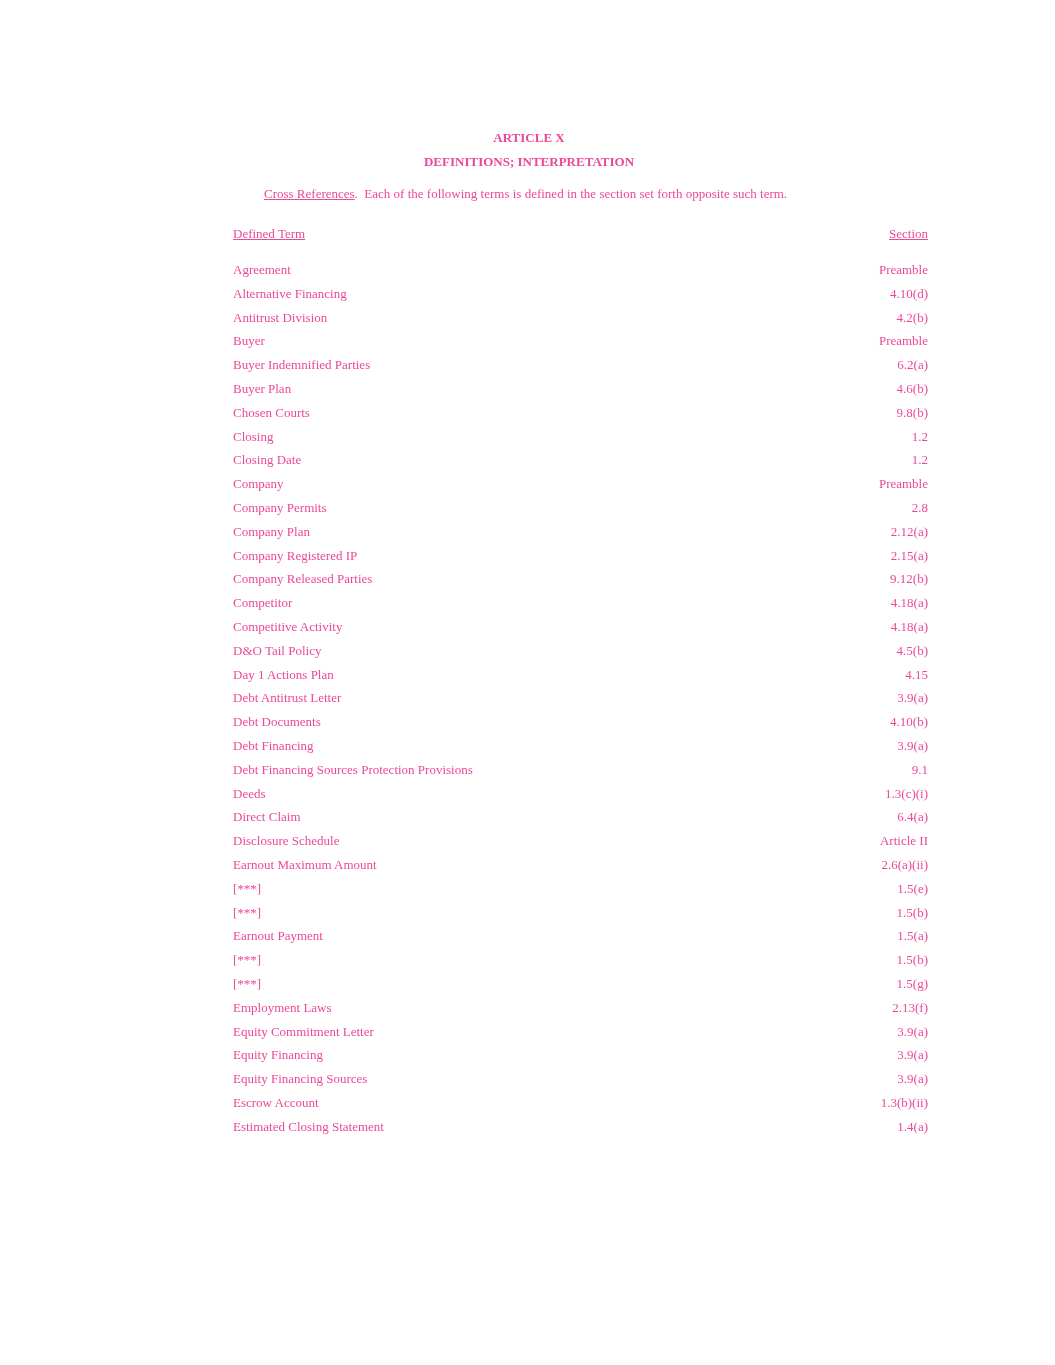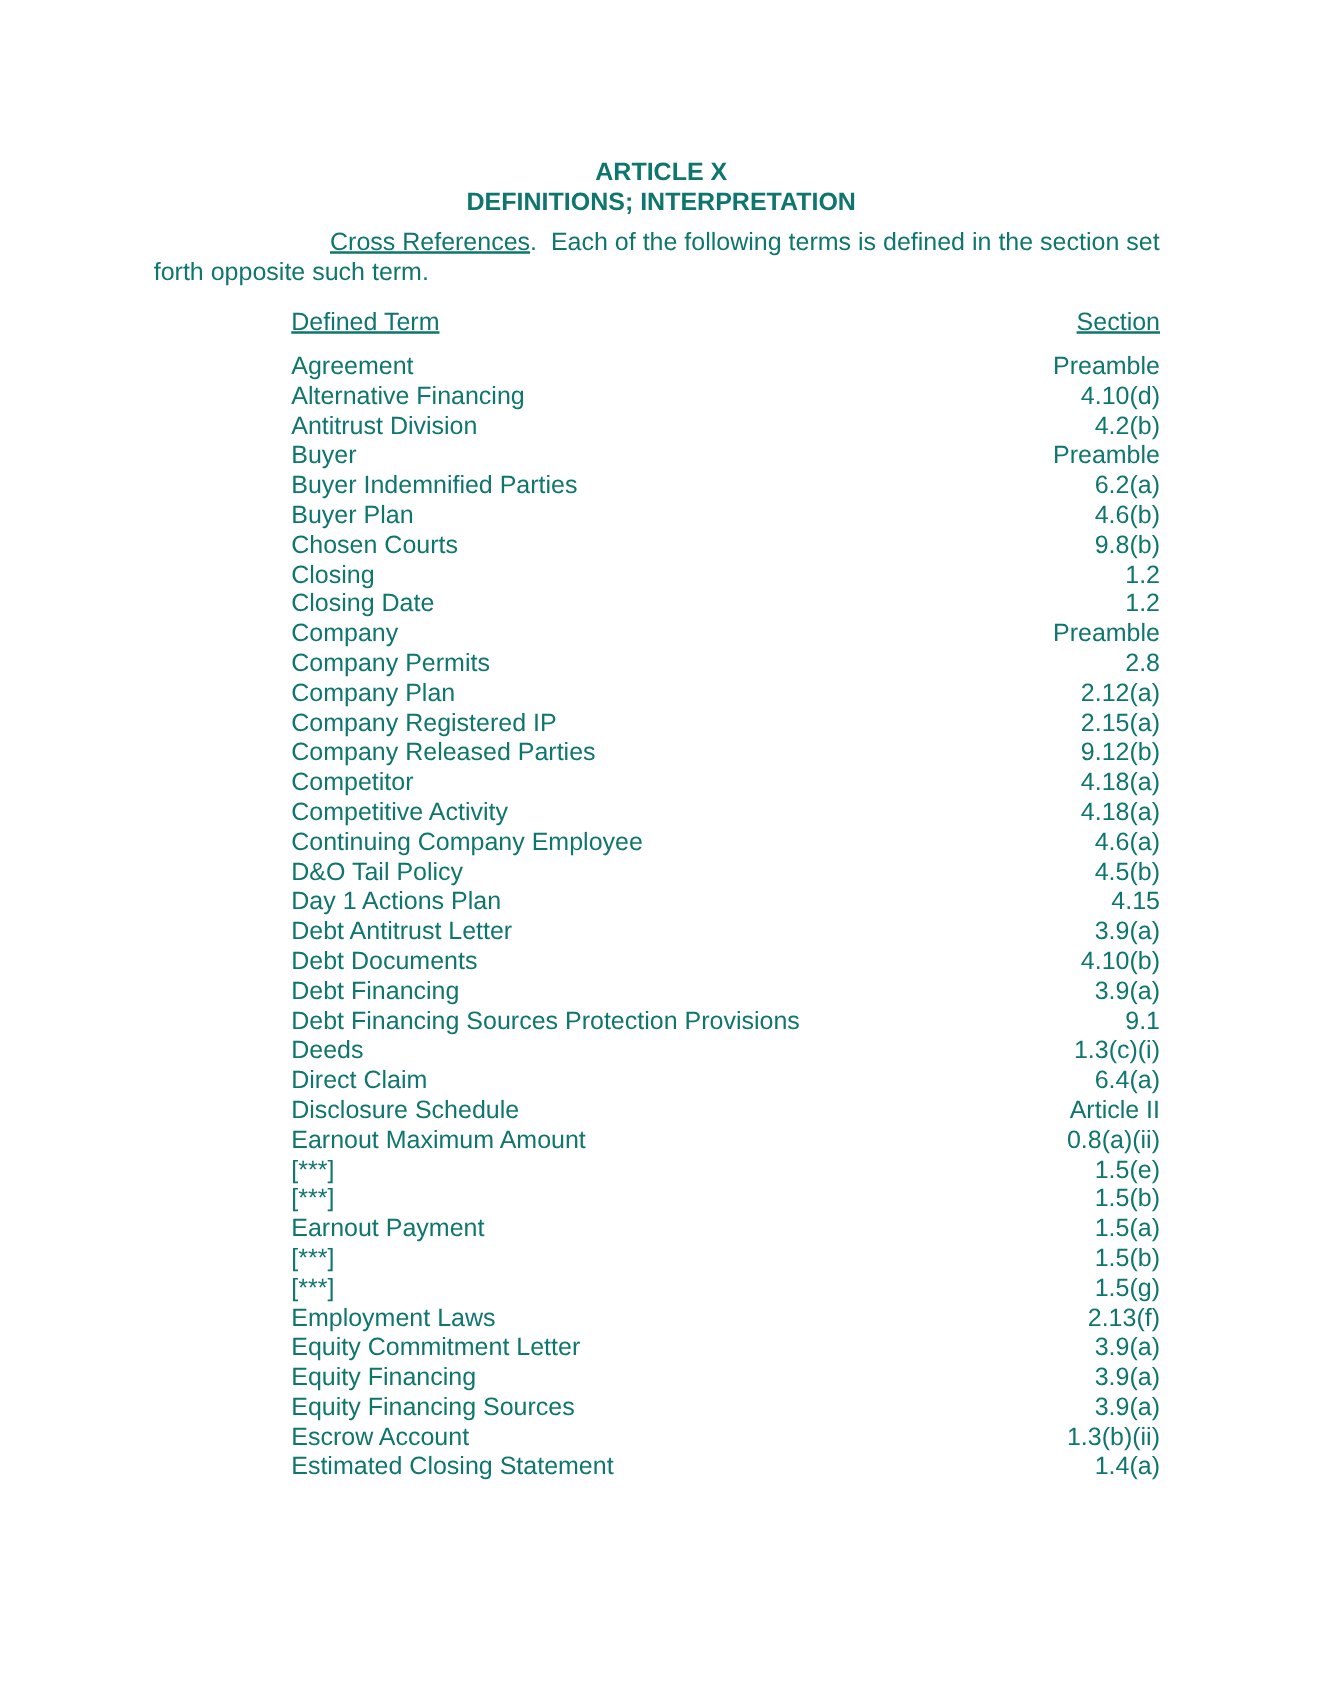--- a/index.html
+++ b/index.html
@@ -6,23 +6,23 @@
     margin: 0;
     padding: 0;
     background: #ffffff;
   }
   .page {
     position: relative;
     width: 1055px;
     height: 1365px;
     margin: 0 auto;
     background: #ffffff;
-    color: #0f766e;
-    font-family: Liberation Sans, sans-serif;
-    font-size: 20px;
+    color: #ec4899;
+    font-family: Liberation Serif, serif;
+    font-size: 13px;
     line-height: 24px;
     overflow: hidden;
   }
   .content {
     position: absolute;
     left: 123px;
     top: 126px;
     width: 812px;
   }
   .title-block {
@@ -148,24 +148,20 @@
   </div>
           <div class="trow">
     <span class="term-cell">Competitor</span>
     <span class="section-cell">4.18(a)</span>
   </div>
           <div class="trow">
     <span class="term-cell">Competitive Activity</span>
     <span class="section-cell">4.18(a)</span>
   </div>
           <div class="trow">
-    <span class="term-cell">Continuing Company Employee</span>
-    <span class="section-cell">4.6(a)</span>
-  </div>
-          <div class="trow">
     <span class="term-cell">D&amp;O Tail Policy</span>
     <span class="section-cell">4.5(b)</span>
   </div>
           <div class="trow">
     <span class="term-cell">Day 1 Actions Plan</span>
     <span class="section-cell">4.15</span>
   </div>
           <div class="trow">
     <span class="term-cell">Debt Antitrust Letter</span>
     <span class="section-cell">3.9(a)</span>
@@ -189,21 +185,21 @@
           <div class="trow">
     <span class="term-cell">Direct Claim</span>
     <span class="section-cell">6.4(a)</span>
   </div>
           <div class="trow">
     <span class="term-cell">Disclosure Schedule</span>
     <span class="section-cell">Article II</span>
   </div>
           <div class="trow">
     <span class="term-cell">Earnout Maximum Amount</span>
-    <span class="section-cell">0.8(a)(ii)</span>
+    <span class="section-cell">2.6(a)(ii)</span>
   </div>
           <div class="trow">
     <span class="term-cell">[***]</span>
     <span class="section-cell">1.5(e)</span>
   </div>
           <div class="trow">
     <span class="term-cell">[***]</span>
     <span class="section-cell">1.5(b)</span>
   </div>
           <div class="trow">

